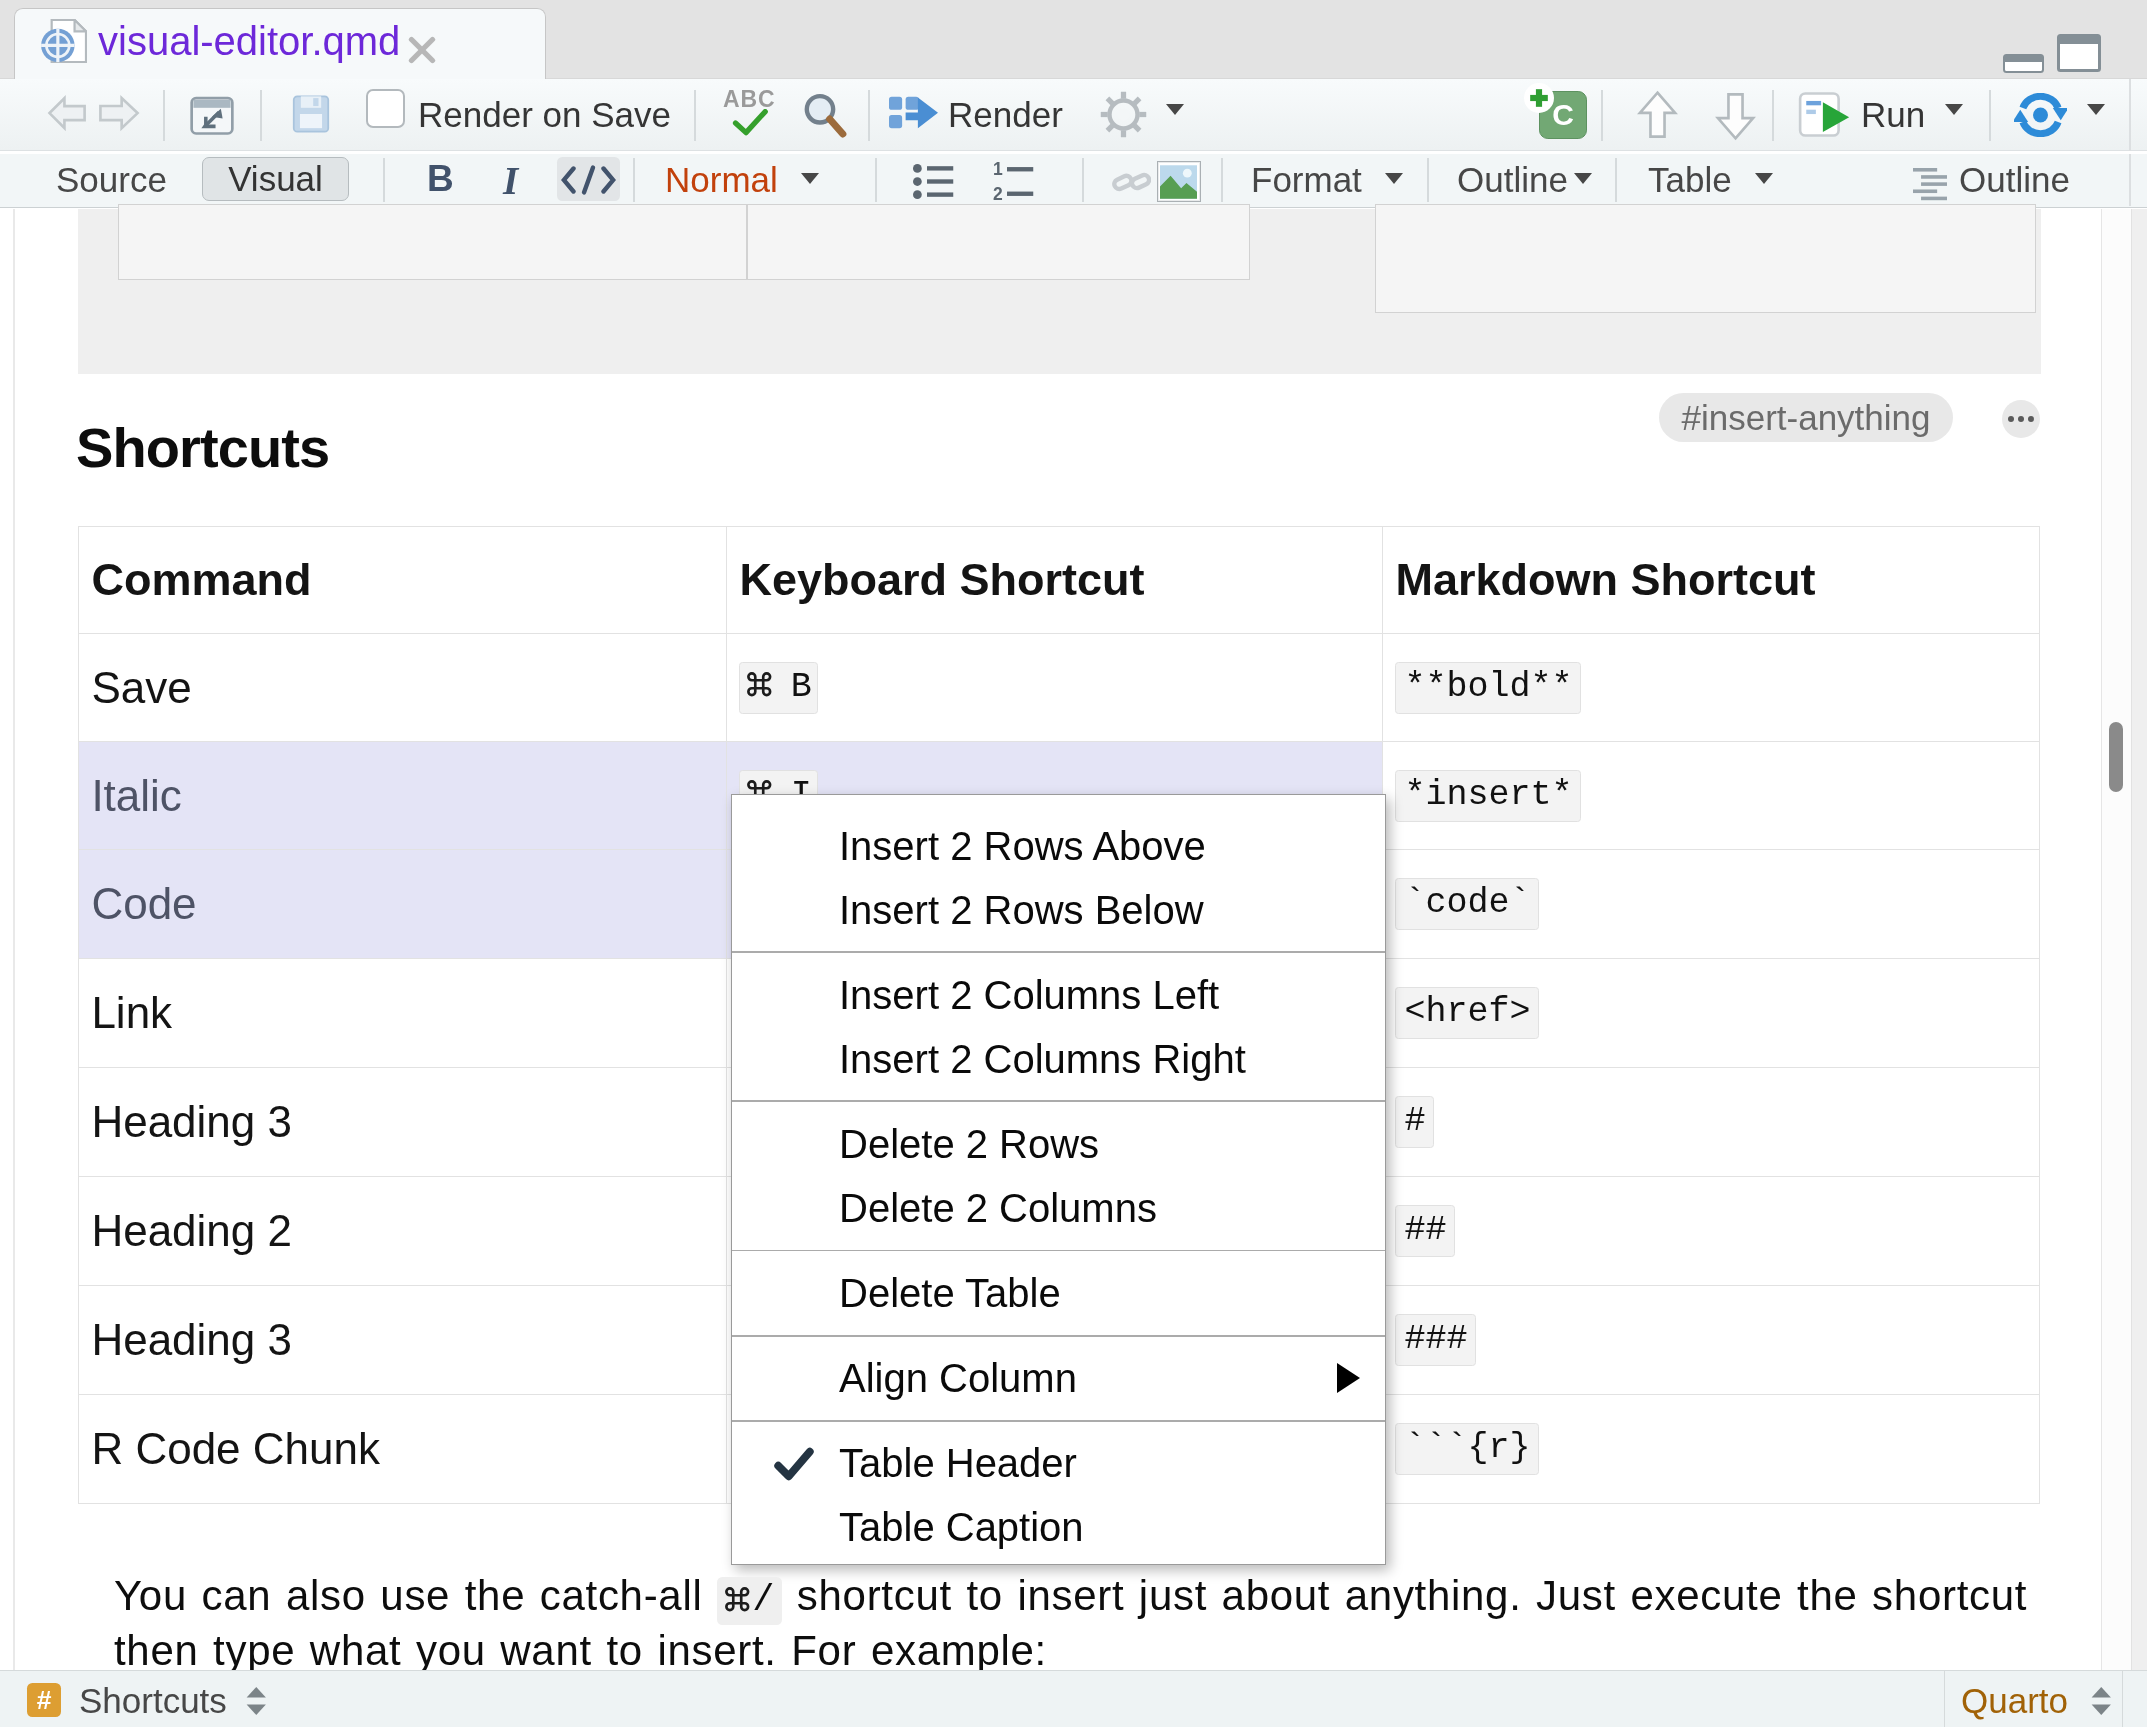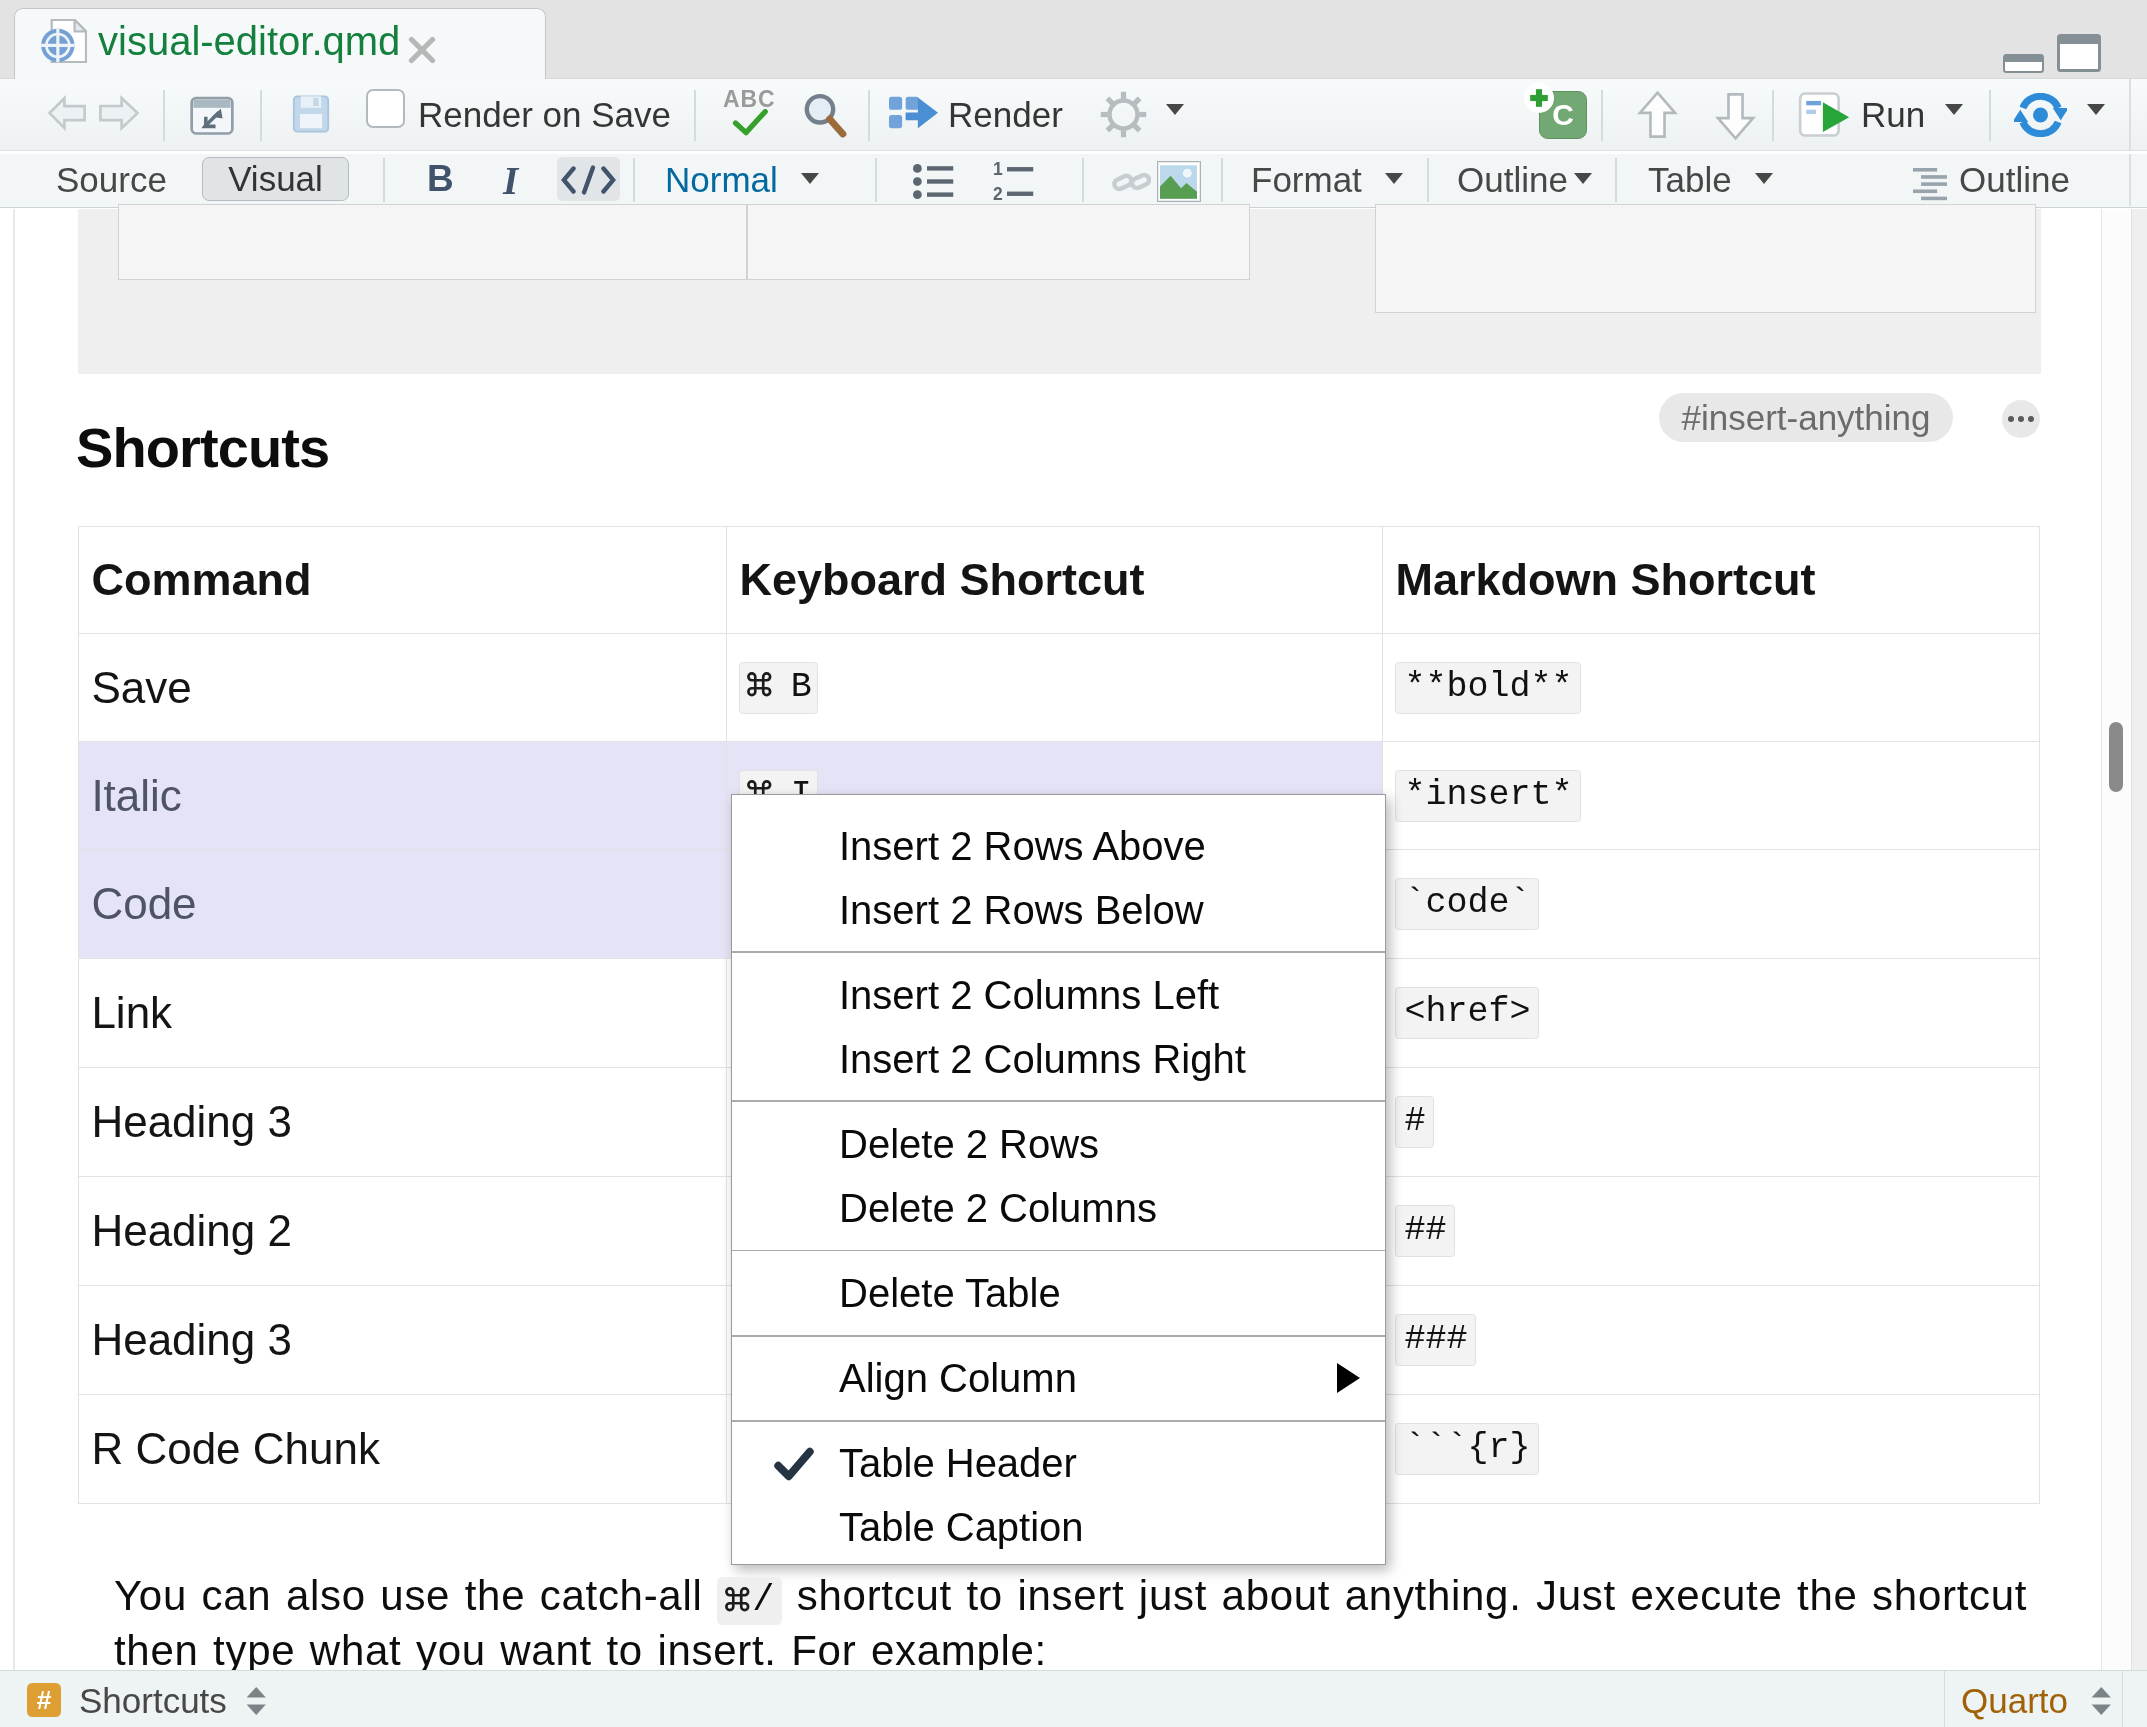--- a/index.html
+++ b/index.html
@@ -3,21 +3,21 @@
 <meta charset="utf-8">
 <style>
   * { margin:0; padding:0; box-sizing:border-box; }
   html,body { width:2147px; height:1727px; overflow:hidden; }
   body { font-family:"Liberation Sans", sans-serif; position:relative; background:#fff; }
   .abs { position:absolute; }
 
   
   #tabbar { left:0; top:0; width:2147px; height:79px; background:#e3e3e3; border-bottom:1.8px solid #d8d8d8; }
   #tab { left:14px; top:8px; width:532px; height:71px; background:#f6f9fa; border:1.8px solid #c6c6c6; border-bottom:none; border-radius:8.8px 8.8px 0 0; z-index:3; }
-  #tabtitle { left:83px; top:12.4px; font-size:40px; color:#15803d; line-height:40px; }
+  #tabtitle { left:83px; top:12.4px; font-size:40px; color:#6d28d9; line-height:40px; }
   
   #winmin { left:2003px; top:54px; width:41px; height:18.5px; background:#fff; border:2.6px solid #848f96; border-top-width:8.8px; border-radius:3.5px; }
   #winmax { left:2057px; top:34px; width:44px; height:38px; border:3.5px solid #848f96; border-top-width:10.6px; border-radius:3.5px; background:#fff; }
 
   
   #tb1 { left:0; top:79px; width:2147px; height:72px; background:linear-gradient(#f8fbfc,#edf1f2); border-bottom:1.8px solid #dde1e3;padding-left:8px; }
   .sep2 { position:absolute; top:10.6px; width:1.8px; height:51px; background:#d5dadc; }
   .tbtext { position:absolute; font-size:35px; color:#353535; top:16px; }
   .caret { position:absolute; width:0; height:0; border-left:9.7px solid transparent; border-right:9.7px solid transparent; border-top:11.5px solid #474747; }
 
@@ -218,21 +218,21 @@
   <div class="abs" style="left:503px;top:3.5px;font-size:39px;font-style:italic;font-family:'Liberation Serif',serif;font-weight:bold;color:#41526b">I</div>
   <div class="abs" style="left:557px;top:2.6px;width:63px;height:44px;background:#e2e5e7;border-radius:5.3px"></div>
   <svg class="abs" style="left:561px;top:10.6px" width="55" height="30" viewBox="0 0 62 34">
       <g fill="none" stroke="#42536c" stroke-width="5" stroke-linecap="round">
         <path d="M14 4 L3 17 L14 30"></path>
         <path d="M48 4 L59 17 L48 30"></path>
         <line x1="36" y1="3" x2="26" y2="31"></line>
       </g>
     </svg>
   <div class="sep2" style="left:633px;top:3.5px;height:44px"></div>
-  <div class="tbtext" style="left:665px;top:6.2px;color:#0369a1">Normal</div>
+  <div class="tbtext" style="left:665px;top:6.2px;color:#c2410c">Normal</div>
   <div class="caret" style="left:801px;top:19.4px"></div>
   <div class="sep2" style="left:875px;top:3.5px;height:44px"></div>
 
   <svg class="abs" style="left:913px;top:8.8px" width="42" height="37" viewBox="0 0 48 42">
       <g fill="#5b6670">
         <circle cx="5" cy="6" r="5"></circle>
         <circle cx="5" cy="21" r="5"></circle>
         <circle cx="5" cy="36" r="5"></circle>
       </g>
       <g stroke="#5b6670" stroke-width="5">

